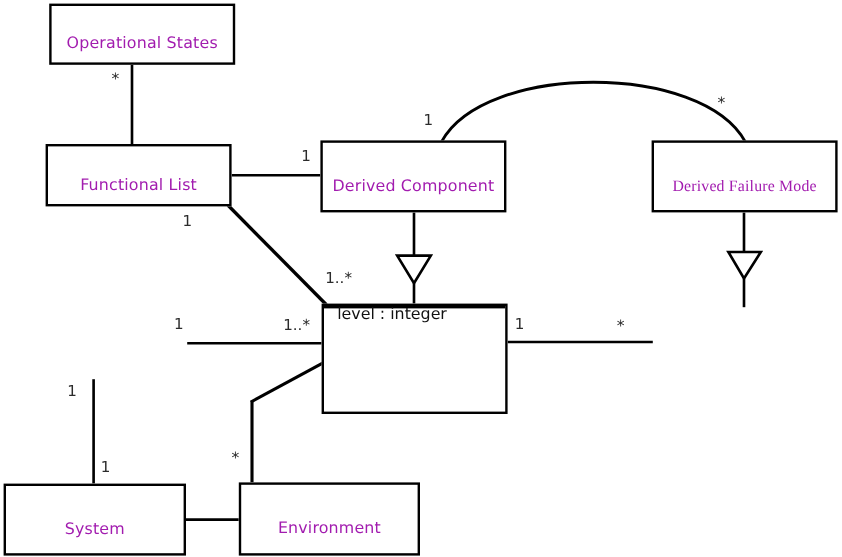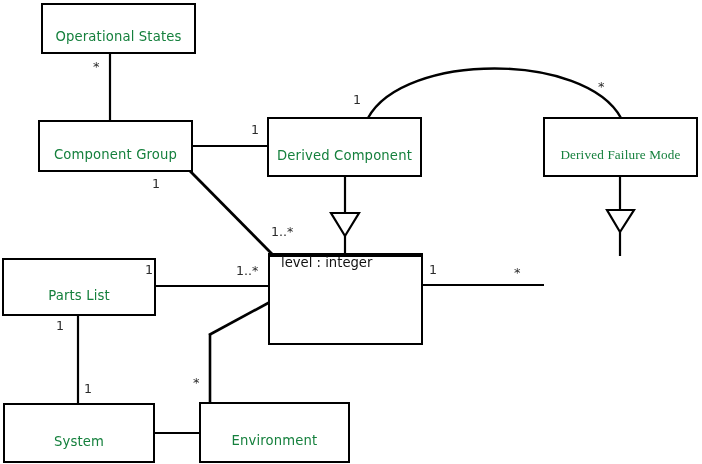--- a/index.html
+++ b/index.html
@@ -30,21 +30,21 @@
     display: flex;
     flex-direction: column;
     z-index: 5;
   }
   .uml-name-compartment {
     flex: 1 1 auto;
     display: flex;
     align-items: center;
     justify-content: center;
     font-size: 13.2px;
-    color: #15803d;
+    color: #a21caf;
     letter-spacing: .15px;
     text-align: center;
     padding: 0 4px;
     box-sizing: border-box;
     margin-top: 16px;
   }
   .uml-attr-compartment {
     border-top: 2.2px solid #000000;
     display: flex;
     align-items: center;
@@ -101,34 +101,31 @@
     <line x1="209" y1="335" x2="270" y2="302" stroke="#000000" stroke-width="2.6"></line>
 
     <line x1="155" y1="433" x2="199" y2="433" stroke="#000000" stroke-width="2.2"></line>
   </svg>
 
   <div class="uml-class" style="left:41px; top:3px; width:155px; height:51px;">
     <div class="uml-name-compartment">Operational States</div>
   </div>
 
   <div class="uml-class" style="left:38px; top:120px; width:155px; height:52px;">
-    <div class="uml-name-compartment">Component Group</div>
+    <div class="uml-name-compartment">Functional List</div>
   </div>
 
   <div class="uml-class" style="left:267px; top:117px; width:155px; height:60px;">
     <div class="uml-name-compartment">Derived Component</div>
   </div>
 
   <div class="uml-class" style="left:543px; top:117px; width:155px; height:60px;font-family:Liberation Serif, serif;">
     <div class="uml-name-compartment">Derived Failure Mode</div>
   </div>
 
-  <div class="uml-class" style="left:2px; top:258px; width:154px; height:58px;">
-    <div class="uml-name-compartment">Parts List</div>
-  </div>
 
   <div class="uml-class" style="left:268px; top:253px; width:155px; height:92px;">
     <div class="uml-attr-compartment">level : integer</div>
   </div>
 
 
   <div class="uml-class" style="left:3px; top:403px; width:152px; height:60px;">
     <div class="uml-name-compartment">System</div>
   </div>
 

